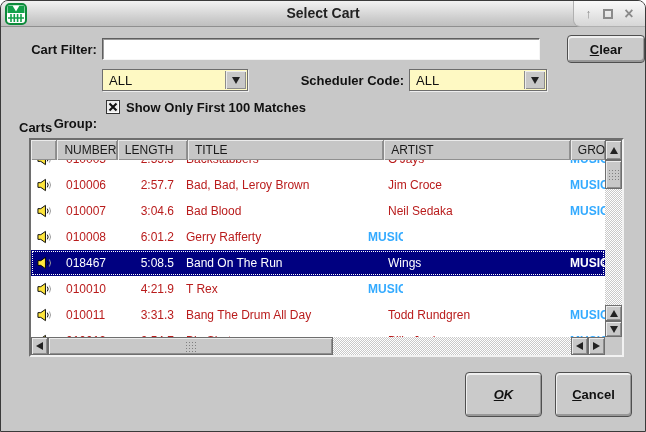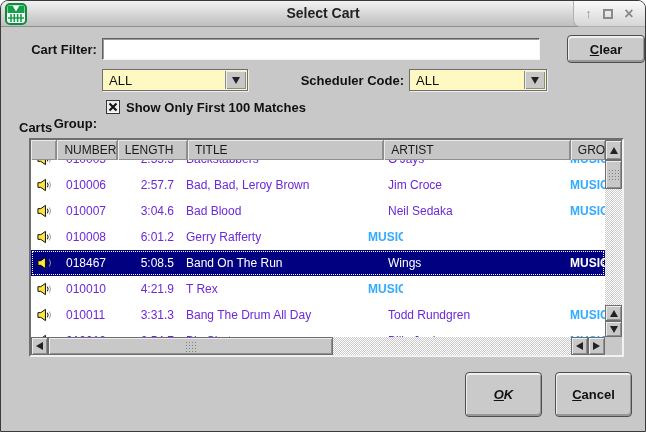--- a/index.html
+++ b/index.html
@@ -108,21 +108,21 @@
     cursor:default;
   }
   .hc-icon { width:27px; }
   .hc-number { width:62px; }
   .hc-length { width:72px; }
   .hc-title { width:202px; }
   .hc-artist { width:192px; }
   .hc-group { width:35px; border-right:none; }
 
   .trow { display:flex; height:26px; align-items:center; background:#fff; }
-  .cell { font-size:12px; color:#6d28d9; white-space:nowrap; overflow:hidden; }
+  .cell { font-size:12px; color:#b91c1c; white-space:nowrap; overflow:hidden; }
   .cell-icon { width:27px; display:flex; justify-content:center; }
   .cell-number { width:62px; padding-left:8px; }
   .cell-length { width:60px; text-align:right; padding-right:6px; }
   .cell-title { width:202px; padding-left:6px; }
   .cell-artist { width:188px; padding-left:6px; }
   .cell-group { width:35px; font-weight:bold; color:var(--group-color,#33aaff); }
 
   .trow.selected { background:var(--sel,#000080); outline:1px dotted #fff; outline-offset:-2px; }
   .trow.selected .cell { color:#fff; }
   .trow.selected .cell-group { color:#fff; }

